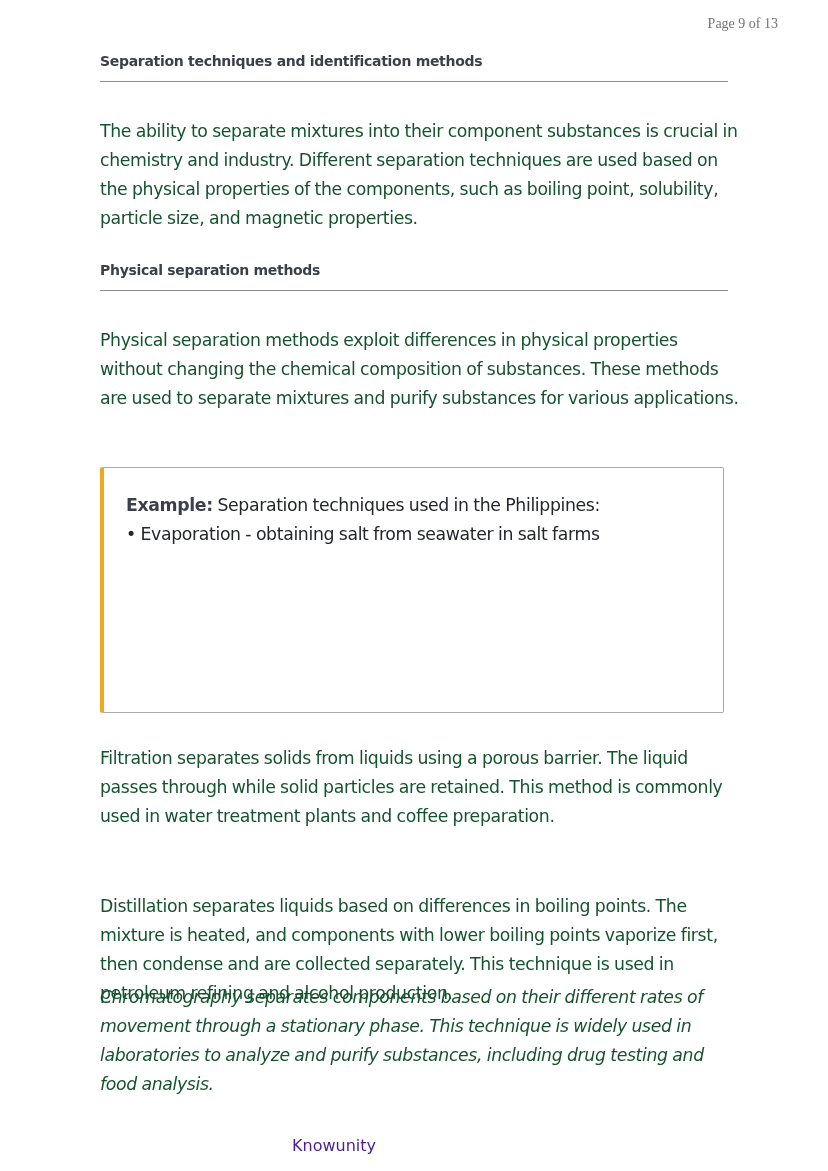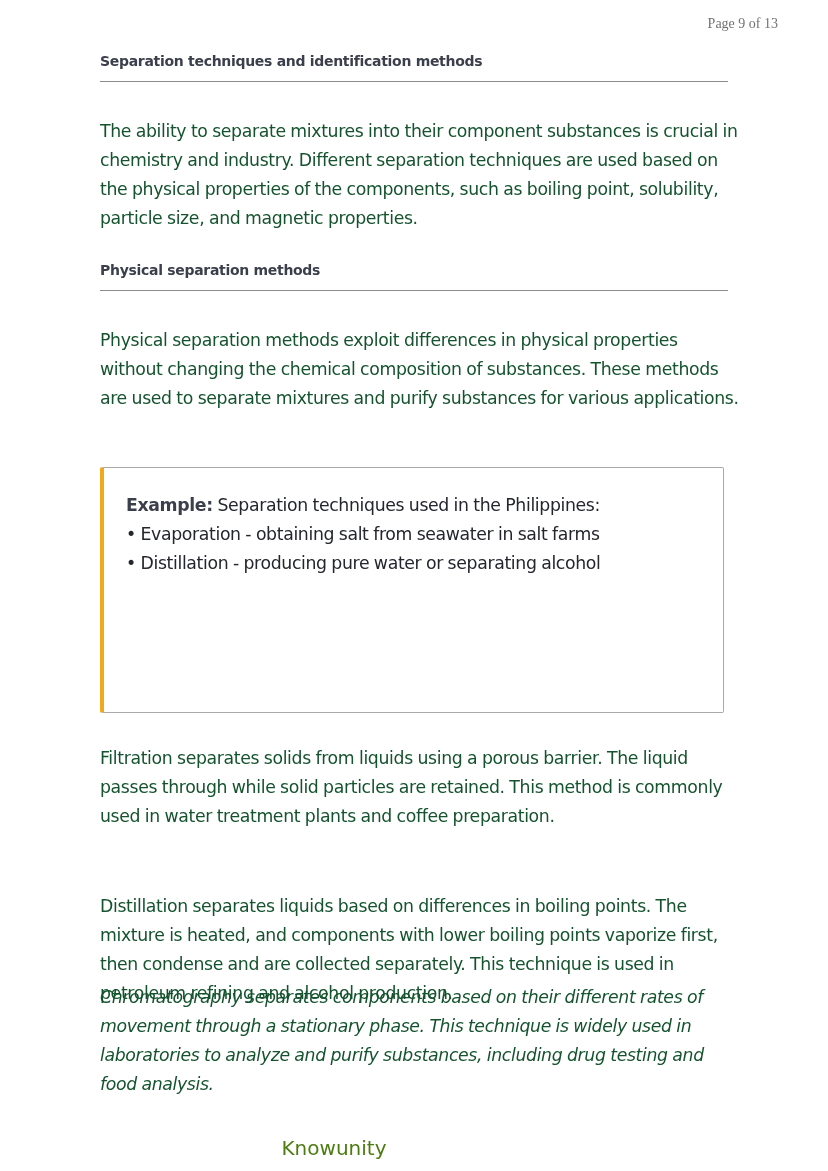--- a/index.html
+++ b/index.html
@@ -34,40 +34,39 @@
   .example-inner .line {
     font-size: 17.3px; line-height: 29px; color: #23262c;
     letter-spacing: -0.35px; word-spacing: -0.5px;
   }
   .example-label { font-weight: bold; color: #3a3f4b; }
   .p3 { position: absolute; top: 744px; left: 0; width: 640px; }
   .p4 { position: absolute; top: 892px; left: 0; width: 640px; }
   .p5 { position: absolute; top: 983px; left: 0; width: 640px; font-style: italic; }
   .footer {
     position: absolute; top: 1136px; left: 0; width: 668px; text-align: center;
-    font-size: 20px; color: #4d7c0f;
+    font-size: 16px; color: #4c1d95;
   }
 </style>
 </head>
 <body>
 
 <div class="page-number">Page 9 of 13</div>
 
 <div class="content">
   <div class="heading h1">Separation techniques and identification methods</div>
   <p class="body-text p1">The ability to separate mixtures into their component substances is crucial in chemistry and industry. Different separation techniques are used based on the physical properties of the components, such as boiling point, solubility, particle size, and magnetic properties.</p>
 
   <div class="heading h2">Physical separation methods</div>
   <p class="body-text p2">Physical separation methods exploit differences in physical properties without changing the chemical composition of substances. These methods are used to separate mixtures and purify substances for various applications.</p>
 
   <div class="example-box">
     <div class="example-inner">
       <div class="line"><span class="example-label">Example:</span><span> Separation techniques used in the Philippines:</span></div>
       <div class="line">• Evaporation - obtaining salt from seawater in salt farms</div>
-      <div class="line">• Distillation - producing pure water or separating alcohol</div>
     </div>
   </div>
 
   <p class="body-text p3">Filtration separates solids from liquids using a porous barrier. The liquid passes through while solid particles are retained. This method is commonly used in water treatment plants and coffee preparation.</p>
   <p class="body-text p4">Distillation separates liquids based on differences in boiling points. The mixture is heated, and components with lower boiling points vaporize first, then condense and are collected separately. This technique is used in petroleum refining and alcohol production.</p>
   <p class="body-text p5">Chromatography separates components based on their different rates of movement through a stationary phase. This technique is widely used in laboratories to analyze and purify substances, including drug testing and food analysis.</p>
 </div>
 
 <div class="footer">Knowunity</div>
 

